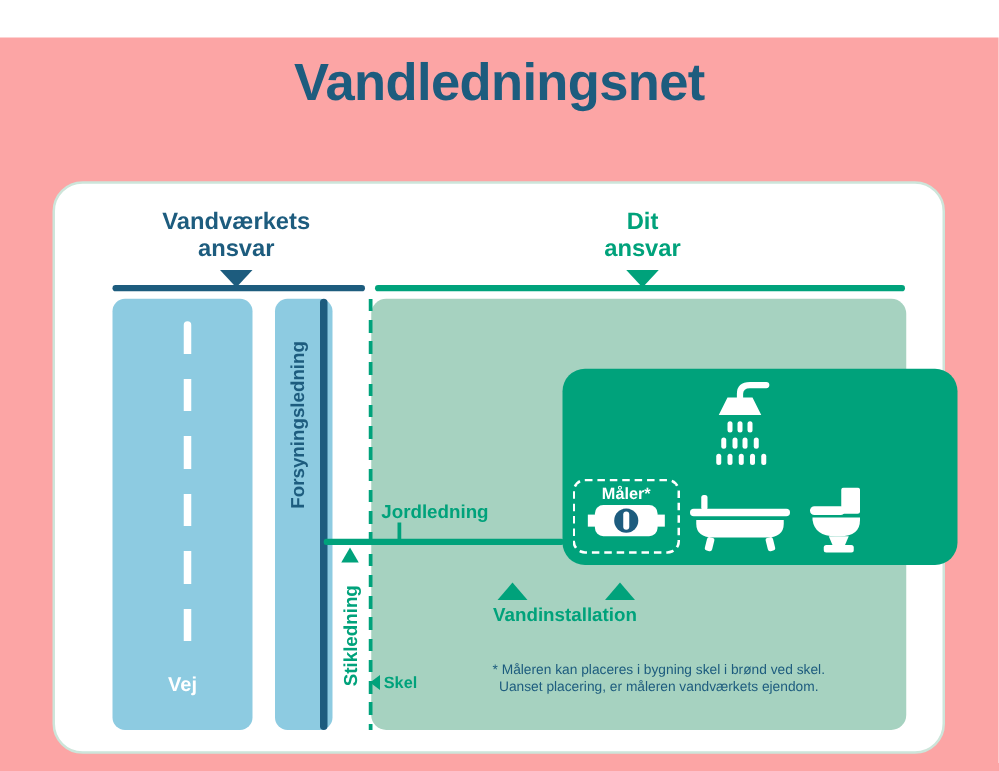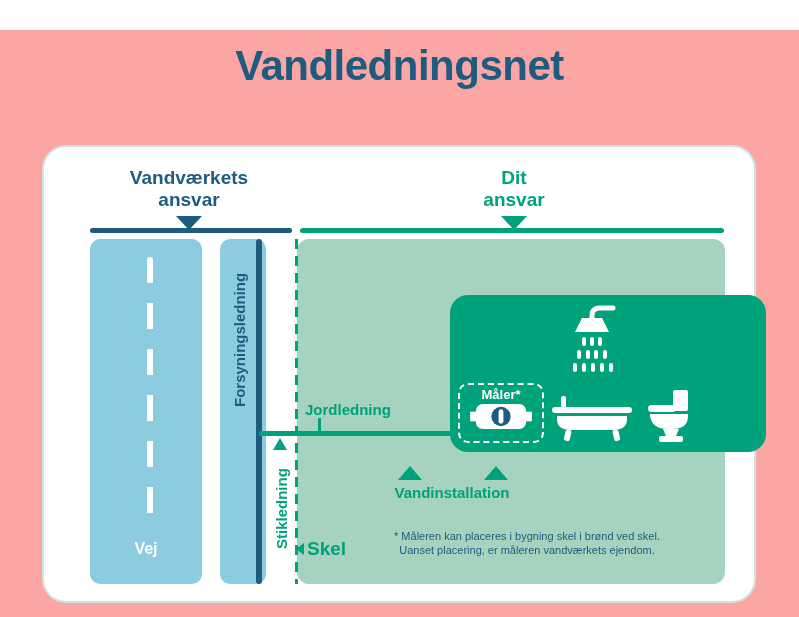--- a/index.html
+++ b/index.html
@@ -78,21 +78,21 @@
   .meter-badge{position:absolute;left:8px;top:88px;width:86px;height:60px;
                border:2px dashed #fff;border-radius:10px;
                display:flex;flex-direction:column;align-items:center;}
   .meter-label{font-size:13px;font-weight:700;color:#fff;margin-top:2px;line-height:15px;}
   .meter-svg{width:62px;height:27px;margin-top:1px;}
   .meter-circle{fill:var(--dark-blue);}
 
   .skel{position:absolute;left:252px;top:391px;display:flex;align-items:center;gap:3px;}
   .skel-arrow{width:0;height:0;border-top:6px solid transparent;border-bottom:6px solid transparent;
               border-right:8px solid var(--green);}
-  .skel-text{font-size:19px;font-weight:700;color:var(--green);}
+  .skel-text{font-size:13px;font-weight:700;color:var(--green);}
 
   .footnote{position:absolute;left:278px;top:382px;width:410px;text-align:center;
             font-size:11px;line-height:14px;color:var(--dark-blue);}
 </style>
 </head>
 <body>
 
 <div class="canvas">
 
   <div class="title">Vandledningsnet</div>

